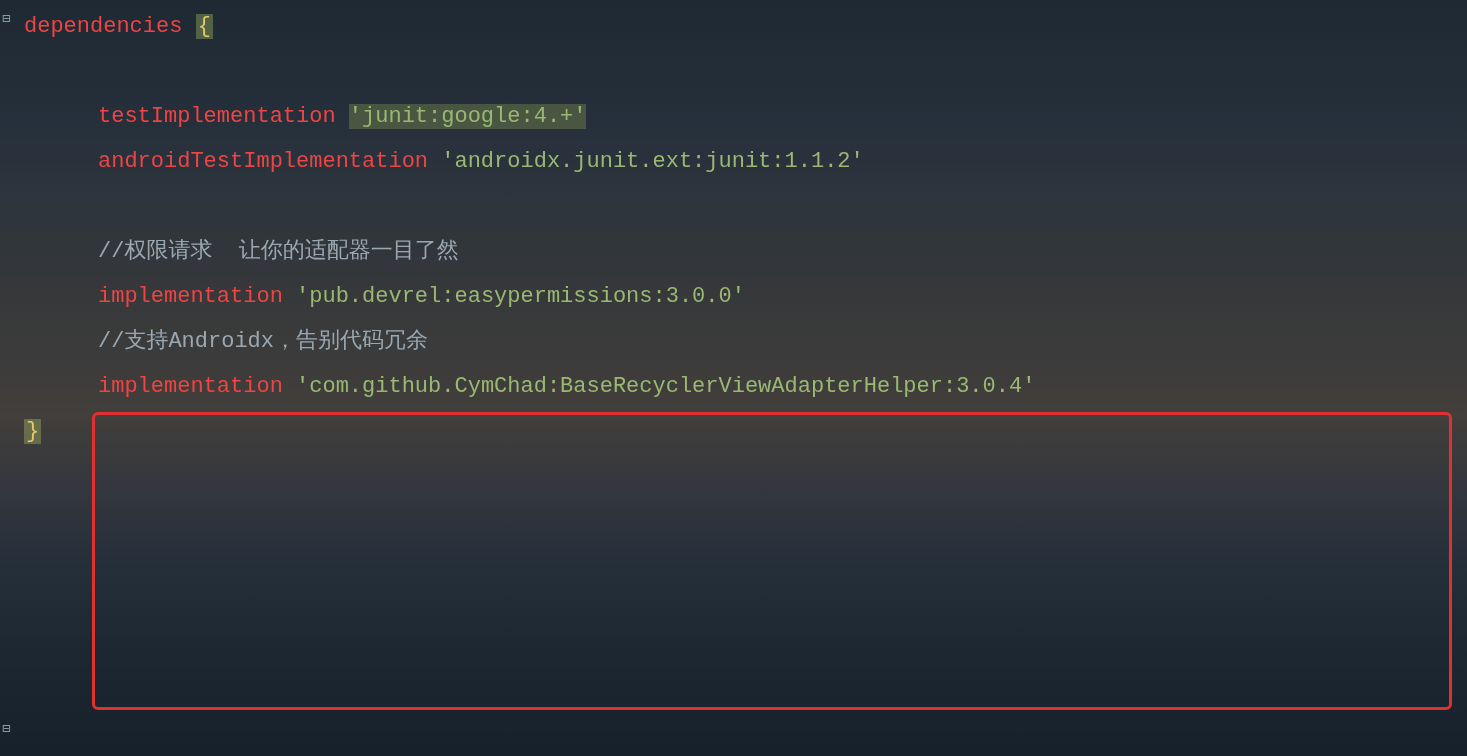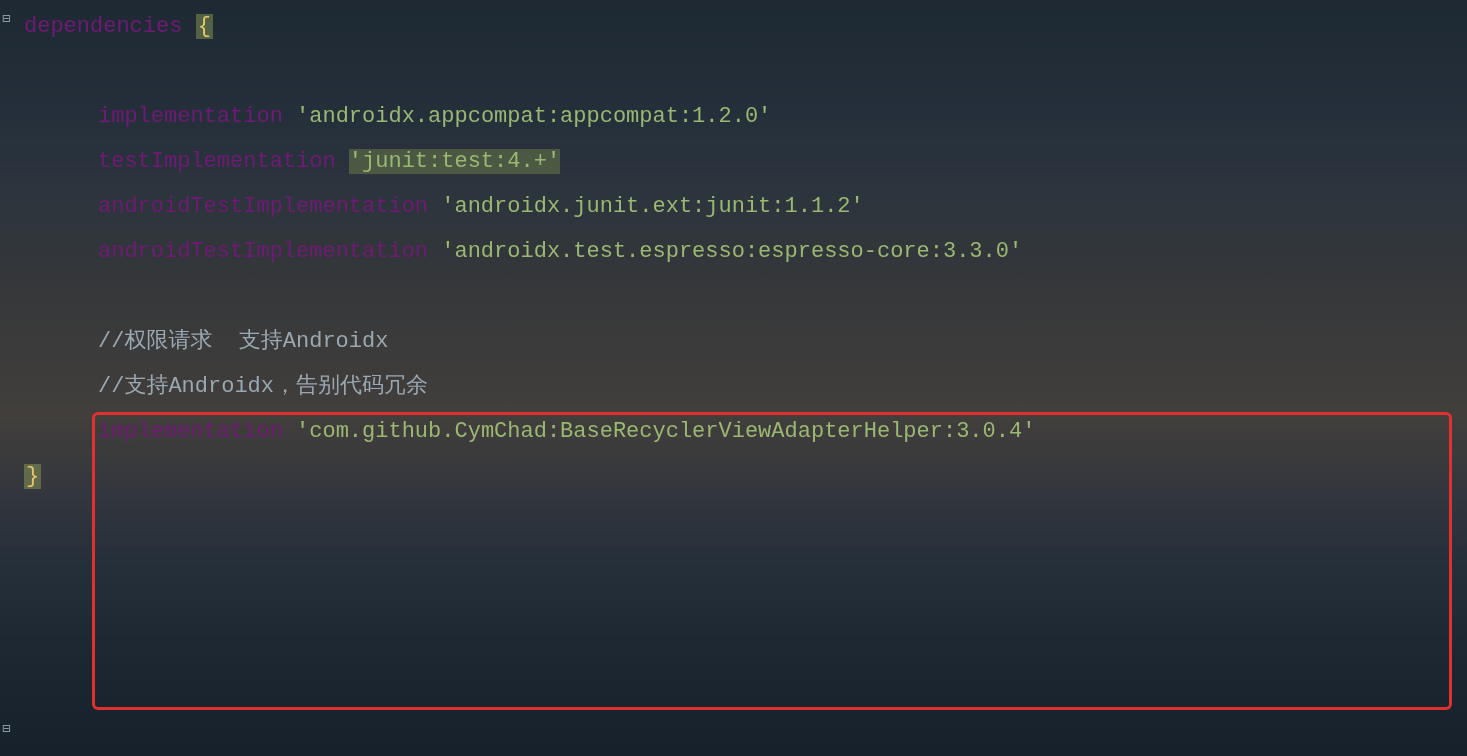--- a/index.html
+++ b/index.html
@@ -38,21 +38,21 @@
     color: #8a9aa5;
     left: 2px;
     cursor: pointer;
   }
   .line {
     line-height: 45px;
     height: 45px;
     white-space: pre;
     color: #b8c4cc;
   }
-  .kw { color: #701a75; }
+  .kw { color: #ef4444; }
   .str { color: #9ab872; }
   .cmt { color: #9aa8b2; }
   .brace { color: #e4c86a; }
   .brace-match { background: rgba(180, 200, 100, 0.35); padding: 0 2px; }
   .hl { background: rgba(140, 160, 80, 0.35); }
   .redbox {
     position: absolute;
     border: 3px solid #e03030;
     border-radius: 6px;
     left: 92px;
@@ -71,24 +71,23 @@
 <div class="overlay"></div>
 
 <div class="gutter">
   <div class="fold-marker" style="top:10px;">⊟</div>
   <div class="fold-marker" style="top:720px;">⊟</div>
 </div>
 
 <div class="editor">
   <div class="line indent1"><span class="kw">dependencies</span> <span class="brace brace-match">{</span></div>
   <div class="line"></div>
-  <div class="line indent2"><span class="kw">implementation</span> <span class="str">'androidx.appcompat:appcompat:1.2.0'</span></div>
-  <div class="line indent2"><span class="kw">testImplementation</span> <span class="str hl">'junit:test:4.+'</span></div>
+  <div class="line indent2"><span class="kw">testImplementation</span> <span class="str hl">'junit:google:4.+'</span></div>
   <div class="line indent2"><span class="kw">androidTestImplementation</span> <span class="str">'androidx.junit.ext:junit:1.1.2'</span></div>
-  <div class="line indent2"><span class="kw">androidTestImplementation</span> <span class="str">'androidx.test.espresso:espresso-core:3.3.0'</span></div>
   <div class="line"></div>
-  <div class="line indent2"><span class="cmt">//权限请求  支持Androidx</span></div>
+  <div class="line indent2"><span class="cmt">//权限请求  让你的适配器一目了然</span></div>
+  <div class="line indent2"><span class="kw">implementation</span> <span class="str">'pub.devrel:easypermissions:3.0.0'</span></div>
   <div class="line indent2"><span class="cmt">//支持Androidx，告别代码冗余</span></div>
   <div class="line indent2"><span class="kw">implementation</span> <span class="str">'com.github.CymChad:BaseRecyclerViewAdapterHelper:3.0.4'</span></div>
   <div class="line indent1"><span class="brace brace-match">}</span></div>
 </div>
 
 <div class="redbox"></div>
 
 </body></html>

